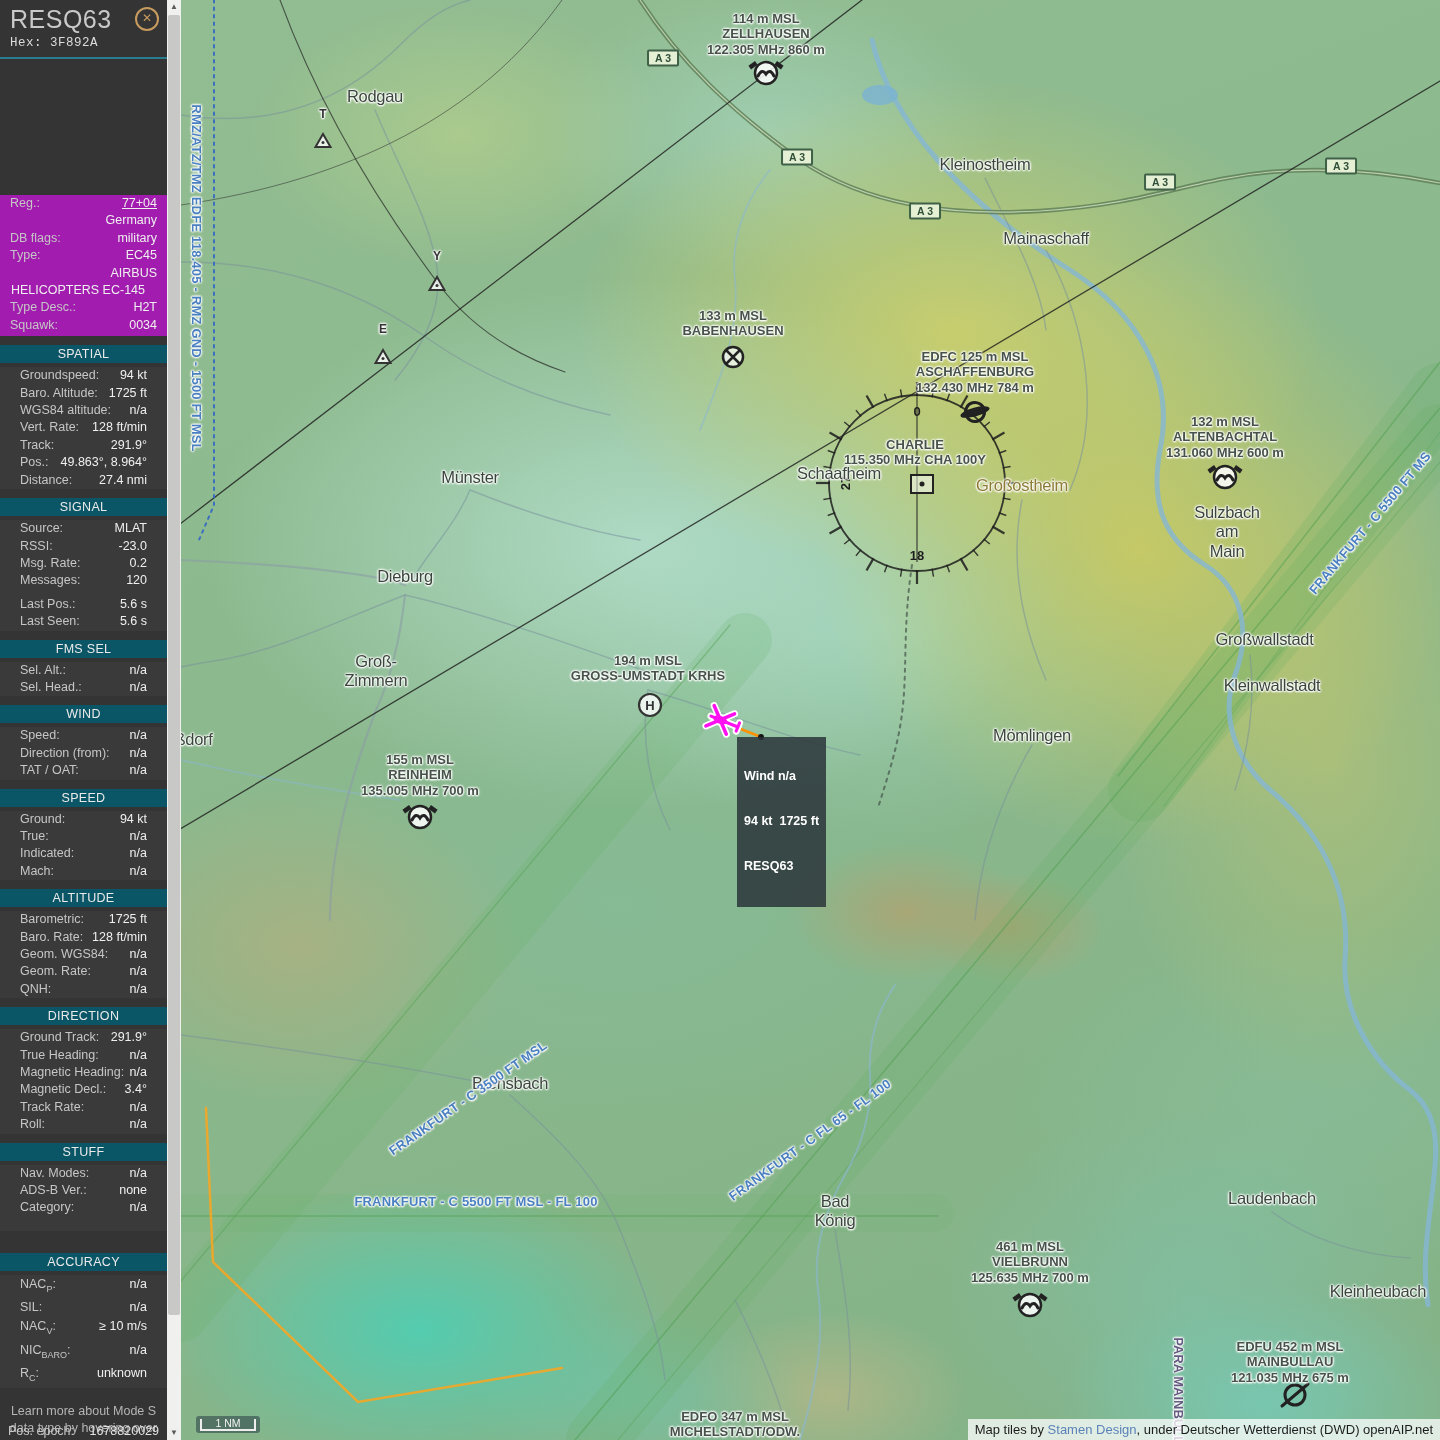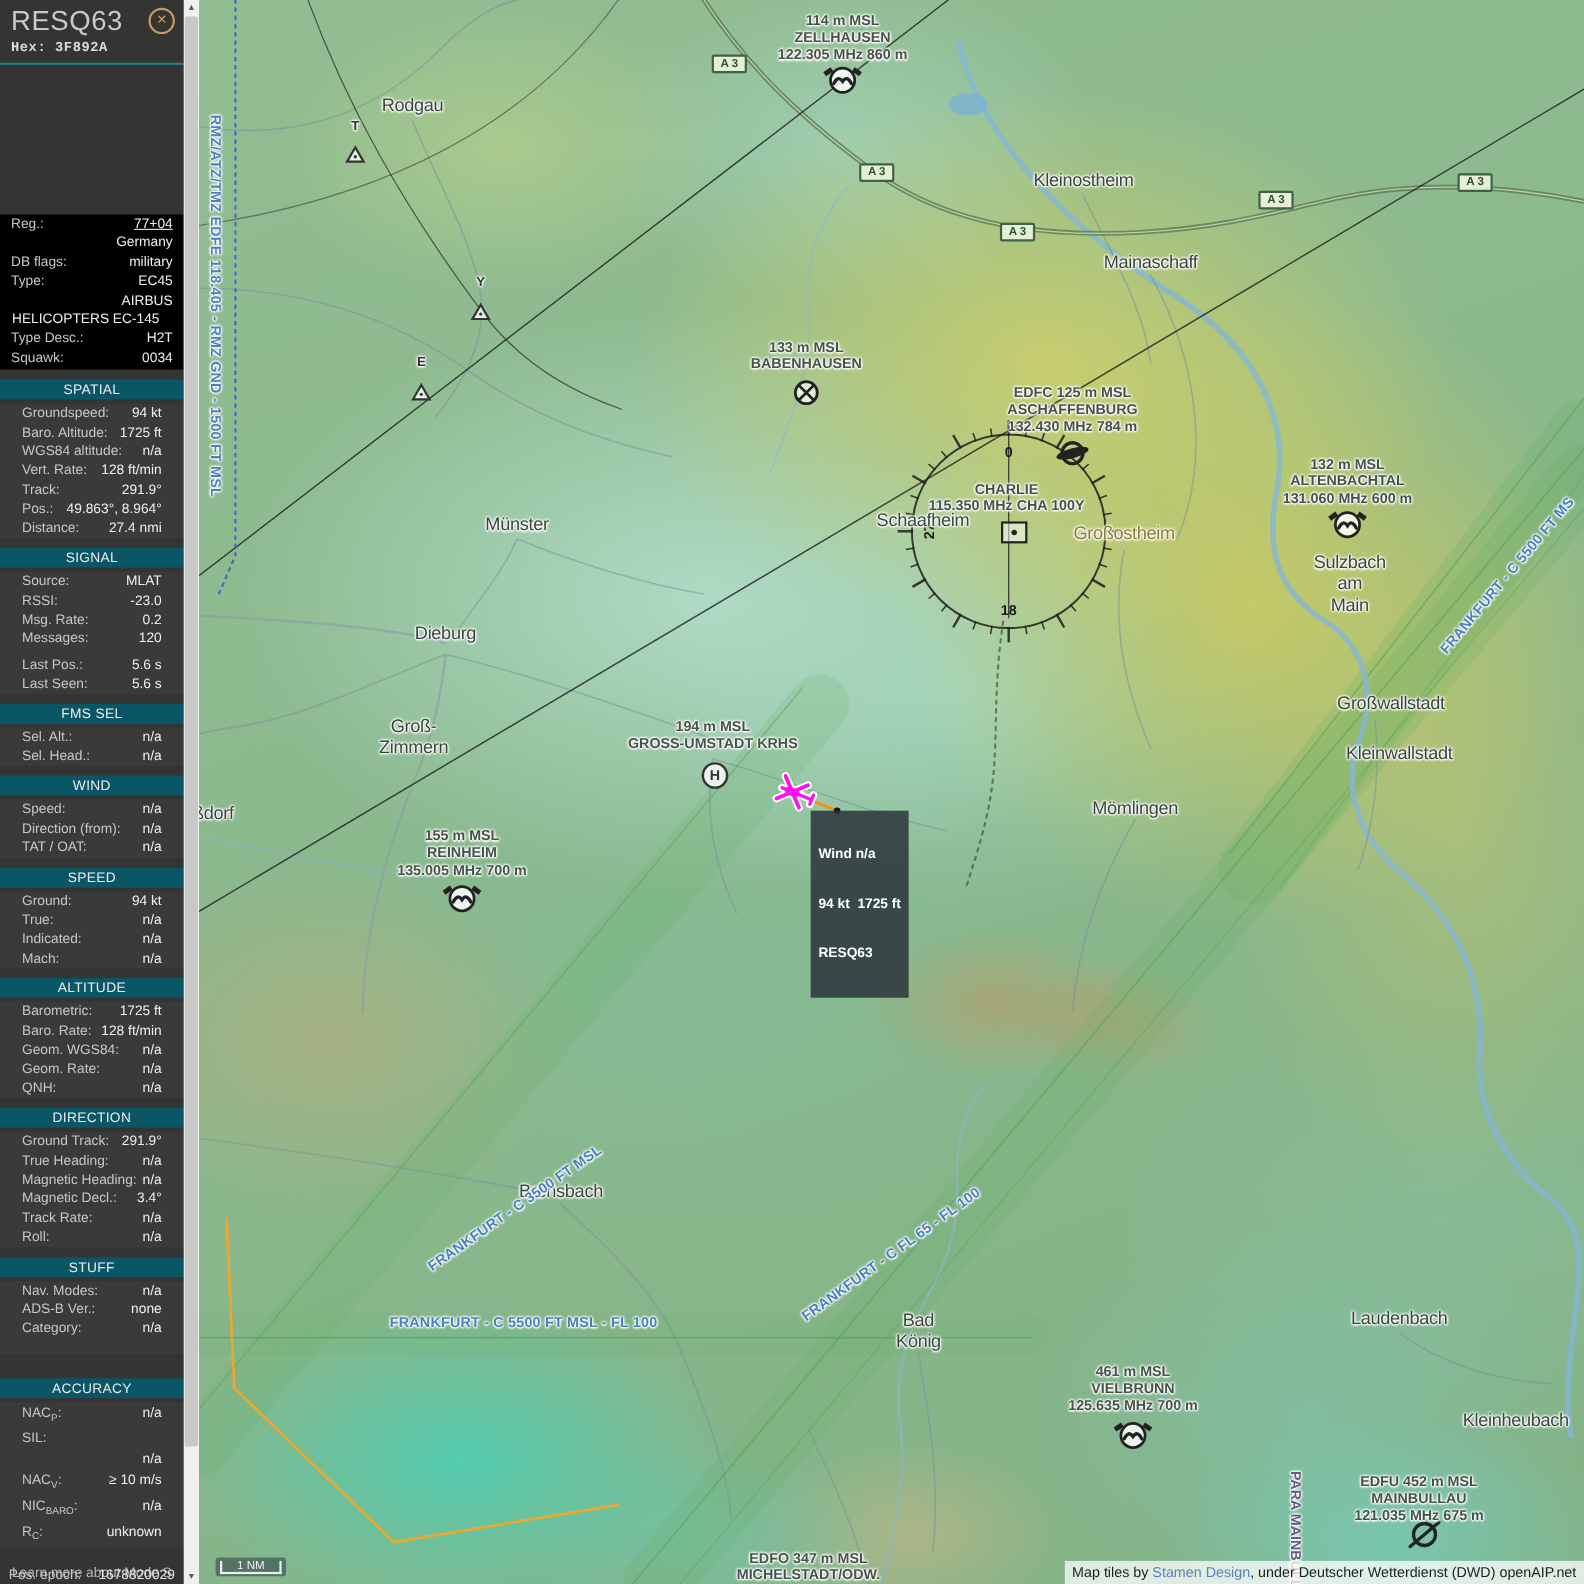--- a/index.html
+++ b/index.html
@@ -3,38 +3,38 @@
 <meta charset="utf-8">
 <style>
   html,body{margin:0;padding:0;width:1440px;height:1440px;overflow:hidden;
     font-family:"Liberation Sans",sans-serif;background:#343434;}
   #app{position:relative;width:1440px;height:1440px;}
 
   
   #sidebar{position:absolute;left:0;top:0;width:167px;height:1440px;background:#343434;
     color:#ddd;overflow:hidden;}
   #sb-title{padding:5px 10px 0;font-size:25px;color:#c9c9c9;letter-spacing:.5px;}
-  #sb-hex{padding:2px 10px 0;font-family:"Liberation Mono",monospace;font-weight:bold;
+  #sb-hex{padding:2px 10px 0;font-family:"Liberation Mono",monospace;font-weight:normal;
     font-size:12.5px;color:#dcdcdc;letter-spacing:.5px;}
   #sb-close{position:absolute;top:7px;right:8px;width:20px;height:20px;border:2px solid #c79b5e;
     border-radius:50%;color:#c79b5e;font-size:12px;line-height:19px;text-align:center;cursor:pointer;}
   #sb-divider{margin-top:7px;height:2px;background:#2a7c90;}
   #sb-photo{height:136px;}
   .inforow{display:flex;justify-content:space-between;padding:0 10px;font-size:12.5px;
     line-height:17.4px;}
   .inforow .lbl{color:#c6c6c6;white-space:nowrap;}
   .inforow .val{color:#efefef;margin-left:auto;text-align:right;}
   .inforow .val.link{text-decoration:underline;cursor:pointer;}
   .inforow.wrap{display:block;text-align:right;}
   .inforow.wrap .val{margin:12px;}
   sub{font-size:9px;}
   .sec-header{margin:9px 0 4px;background:#0b5666;color:#eaeaea;text-align:center;
     font-size:12.5px;line-height:18px;letter-spacing:.3px;}
   .sec-rows{padding:0 10px;background:#3a3a3a;}
-  #info-rows{background:#000000;padding-bottom:2px;}
+  #info-rows{background:#a21caf;padding-bottom:2px;}
   #footnote{margin-top:15px;padding:0 6px;text-align:center;color:#b5b5b5;font-size:12.5px;
     line-height:17px;}
   #pos-epoch{position:absolute;bottom:2px;left:0;right:0;display:flex;
     justify-content:space-between;padding:0 8px;font-size:12.5px;color:#e2e2e2;}
   #pos-epoch .lbl{color:#c6c6c6;}
 
   
   #scrollbar{position:absolute;left:167px;top:0;width:14px;height:1440px;background:#f0f0ef;}
   .sb-arrow{position:absolute;left:0;width:14px;height:14px;color:#5a5a5a;font-size:8px;
     line-height:14px;text-align:center;cursor:pointer;}
@@ -303,21 +303,21 @@
             <span class="lbl">Category:</span>
             <span class="val">n/a</span>
           </div>
         </div>
         <div class="sec-header" style="margin-top: 22px;">ACCURACY</div>
         <div class="sec-rows">
           <div class="inforow" style="line-height: 19px;">
             <span class="lbl">NAC<sub>P</sub>:</span>
             <span class="val">n/a</span>
           </div>
-          <div class="inforow" style="line-height: 19px; flex-direction: column;">
+          <div class="inforow" style="line-height: 19px;">
             <span class="lbl">SIL:</span>
             <span class="val">n/a</span>
           </div>
           <div class="inforow" style="line-height: 19px;">
             <span class="lbl">NAC<sub>V</sub>:</span>
             <span class="val">≥ 10 m/s</span>
           </div>
           <div class="inforow" style="line-height: 19px;">
             <span class="lbl">NIC<sub>BARO</sub>:</span>
             <span class="val">n/a</span>

